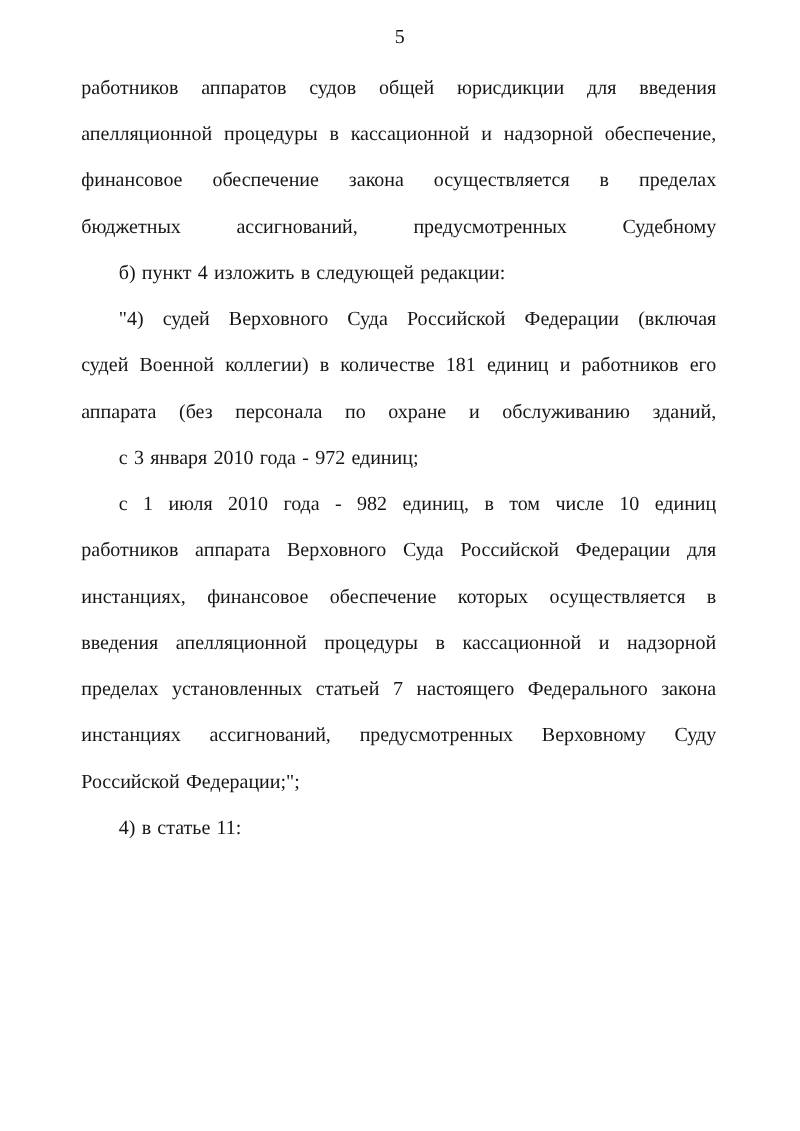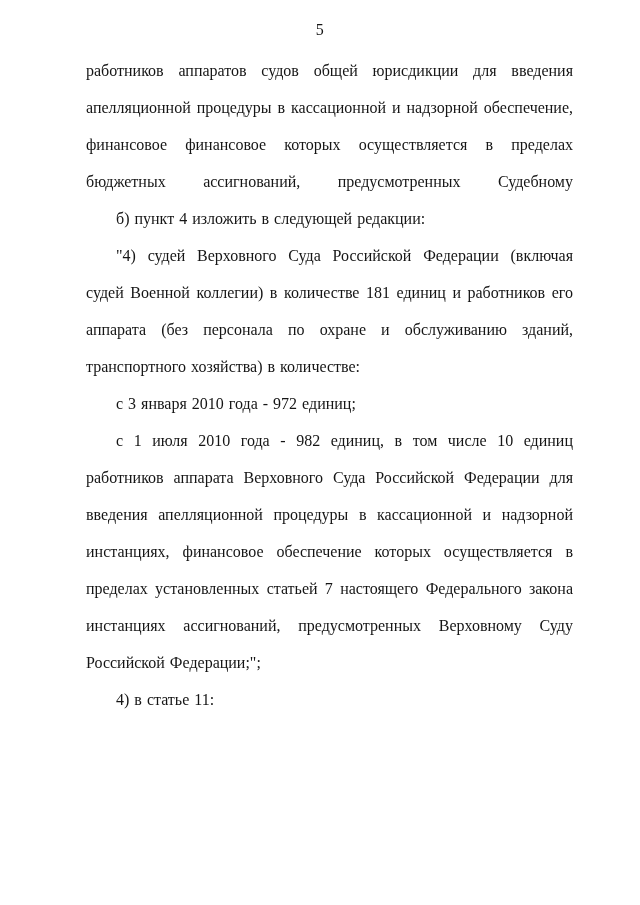--- a/index.html
+++ b/index.html
@@ -18,21 +18,21 @@
   }
   .page-number {
     padding-top: 20px;
     text-align: center;
     font-size: 16px;
     line-height: 20px;
     letter-spacing: 0.5px;
   }
   .text-block {
     margin-top: 12px;
-    padding-left: 86px;
+    padding-left: 65px;
     padding-right: 67px;
     font-size: 16px;
     line-height: 37px;
   }
   .paragraph {
     margin: 0;
     padding: 0;
   }
   .line {
     text-align: justify;
@@ -53,44 +53,43 @@
 
 <div class="page">
 
   <div class="page-number">5</div>
 
   <div class="text-block">
 
     <div class="paragraph">
       <div class="line">работников аппаратов судов общей юрисдикции для введения</div>
       <div class="line">апелляционной процедуры в кассационной и надзорной обеспечение,</div>
-      <div class="line">финансовое финансовое которых осуществляется в пределах</div>
+      <div class="line">финансовое обеспечение закона осуществляется в пределах</div>
       <div class="line">бюджетных ассигнований, предусмотренных Судебному</div>
     </div>
 
     <div class="paragraph">
       <div class="line indent end">б) пункт 4 изложить в следующей редакции:</div>
     </div>
 
     <div class="paragraph">
       <div class="line indent">"4) судей Верховного Суда Российской Федерации (включая</div>
       <div class="line">судей Военной коллегии) в количестве 181 единиц и работников его</div>
       <div class="line">аппарата (без персонала по охране и обслуживанию зданий,</div>
-      <div class="line end">транспортного хозяйства) в количестве:</div>
     </div>
 
     <div class="paragraph">
       <div class="line indent end">с 3 января 2010 года - 972 единиц;</div>
     </div>
 
     <div class="paragraph">
       <div class="line indent">с 1 июля 2010 года - 982 единиц, в том числе 10 единиц</div>
       <div class="line">работников аппарата Верховного Суда Российской Федерации для</div>
+      <div class="line">инстанциях, финансовое обеспечение которых осуществляется в</div>
       <div class="line">введения апелляционной процедуры в кассационной и надзорной</div>
-      <div class="line">инстанциях, финансовое обеспечение которых осуществляется в</div>
       <div class="line">пределах установленных статьей 7 настоящего Федерального закона</div>
       <div class="line">инстанциях ассигнований, предусмотренных Верховному Суду</div>
       <div class="line end">Российской Федерации;";</div>
     </div>
 
     <div class="paragraph">
       <div class="line indent end">4) в статье 11:</div>
     </div>
 
   </div>

